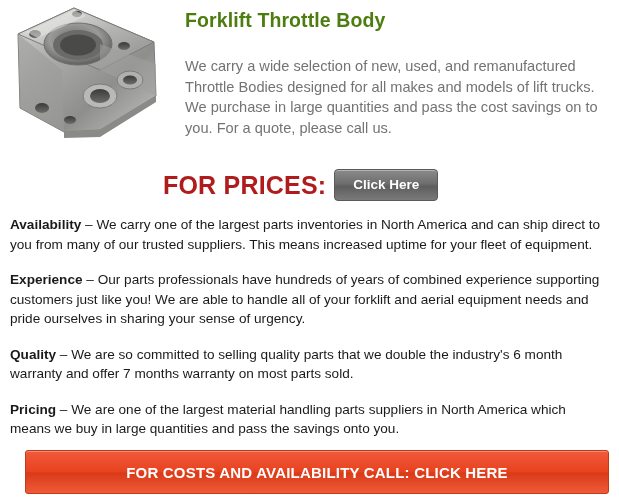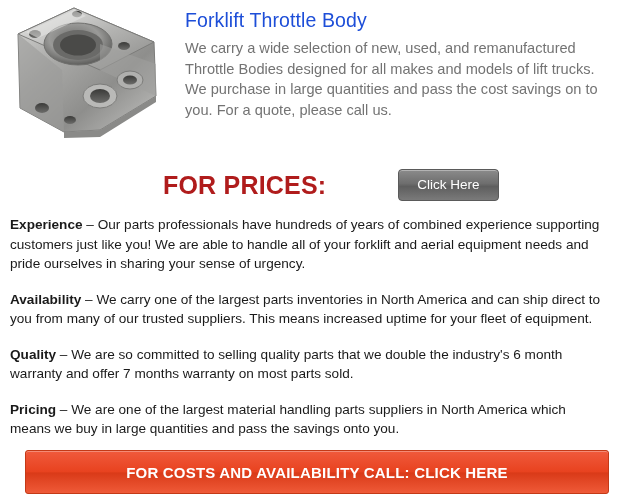--- a/index.html
+++ b/index.html
@@ -35,56 +35,55 @@
   }
   .product-image svg {
     display: block;
   }
   .top-text {
     flex: 1 1 auto;
     padding-left: 6px;
     padding-top: 4px;
   }
   .title {
-    color: #1d4ed8;
+    color: #4d7c0f;
     font-size: 19.5px;
-    font-weight: normal;
+    font-weight: bold;
     line-height: 24px;
-    margin: 0 0 6px 0;
+    margin: 0 0 24px 0;
     letter-spacing: 0.1px;
   }
   .intro {
     font-size: 14.6px;
     line-height: 20.5px;
     color: #737373;
     margin: 0;
   }
 
   
   .prices-row {
     display: flex;
     align-items: center;
     margin: 10px 0 0 0;
     padding-left: 163px;
-    gap: 44px;
   }
   .prices-label {
     color: #b01c1c;
     font-size: 25px;
     font-weight: bold;
     line-height: 28px;
     letter-spacing: 0.2px;
   }
   .click-here-btn {
-    margin-left: 28px;
+    margin-left: 8px;
     background: linear-gradient(#8b8b8b, #6e6e6e 45%, #5e5e5e 55%, #7a7a7a);
     background-color: #777;
     color: #ffffff;
     font-size: 13.5px;
-    font-weight: normal;
+    font-weight: bold;
     padding: 7px 18px 8px 18px;
     border-radius: 4px;
     border: 1px solid #5a5a5a;
     box-shadow: inset 0 1px 0 rgba(255,255,255,0.35);
     cursor: pointer;
     white-space: nowrap;
   }
 
   
   .content {
@@ -190,28 +189,28 @@
   </div>
 
   <div class="prices-row">
     <span class="prices-label">FOR PRICES:</span>
     <button class="click-here-btn">Click Here</button>
   </div>
 
   <div class="content">
 
     <p class="para">
+      <span class="lead">Availability</span><span> – We carry one of the largest parts inventories in North America and can ship direct to you from many of our trusted suppliers.  This means increased uptime for your fleet of equipment.</span>
+    </p>
+
+    <p class="para">
       <span class="lead">Experience</span><span> – Our parts professionals have hundreds of years of combined experience supporting customers just like you!  We are able to handle all of your forklift and aerial equipment needs and pride ourselves in sharing your sense of urgency.</span>
     </p>
 
     <p class="para">
-      <span class="lead">Availability</span><span> – We carry one of the largest parts inventories in North America and can ship direct to you from many of our trusted suppliers.  This means increased uptime for your fleet of equipment.</span>
-    </p>
-
-    <p class="para">
       <span class="lead">Quality</span><span> – We are so committed to selling quality parts that we double the industry's 6 month warranty and offer 7 months warranty on most parts sold.</span>
     </p>
 
 
     <p class="para">
       <span class="lead">Pricing</span><span> – We are one of the largest material handling parts suppliers in North America which means we buy in large quantities and pass the savings onto you.</span>
     </p>
 
   </div>
 

